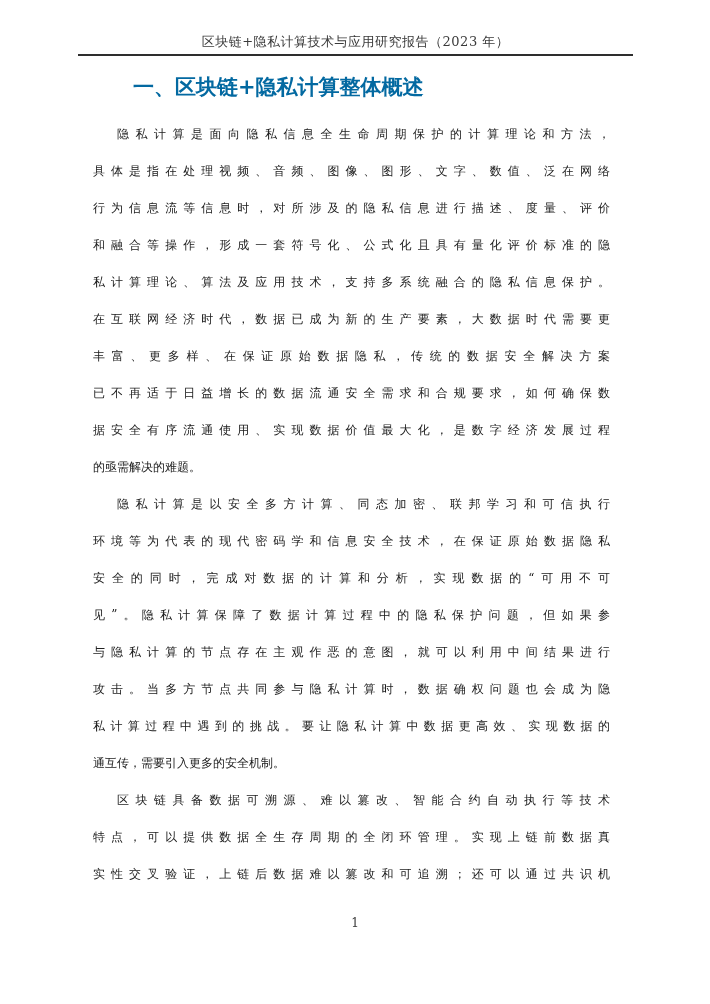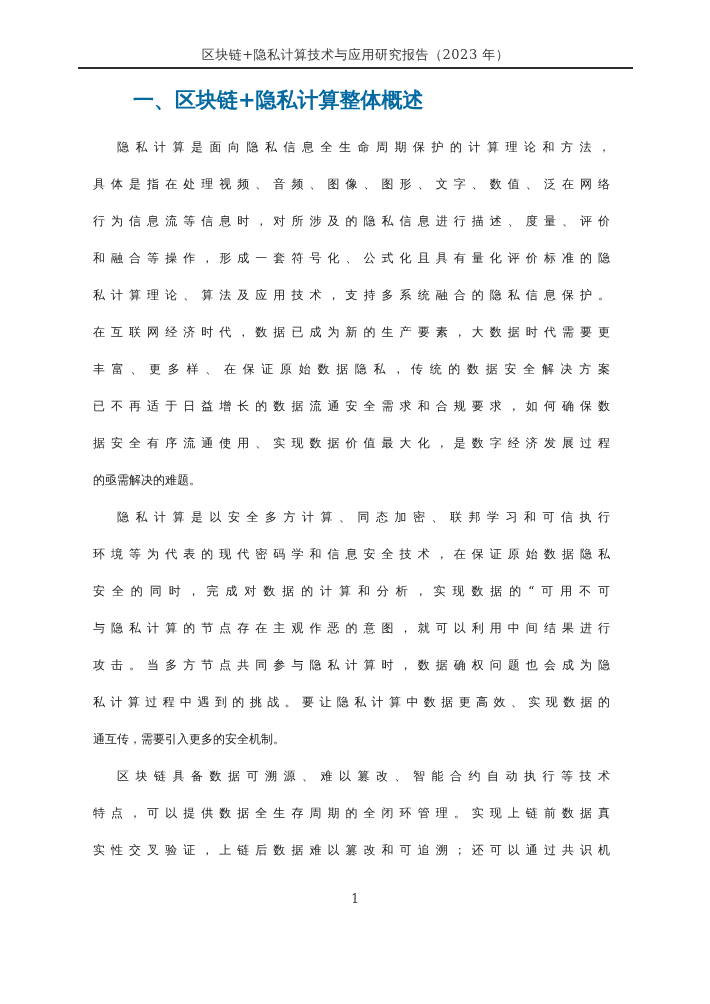--- a/index.html
+++ b/index.html
@@ -12,21 +12,21 @@
     width: 710px;
     height: 1004px;
     background: #ffffff;
     overflow: hidden;
     font-family: "DejaVu Serif", "Liberation Serif", serif;
     color: #212121;
   }
   
   .header {
     margin: 0 77px 0 78px;
-    padding-top: 46px;
+    padding-top: 33px;
     padding-bottom: 3px;
     border-bottom: 2px solid #2e2e2e;
     text-align: center;
   }
   .header-title {
     font-size: 13px;
     line-height: 18px;
     color: #3a3a3a;
     letter-spacing: 0.5px;
     white-space: nowrap;
@@ -94,20 +94,21 @@
       <div class="line">丰富、更多样、在保证原始数据隐私，传统的数据安全解决方案</div>
       <div class="line">已不再适于日益增长的数据流通安全需求和合规要求，如何确保数</div>
       <div class="line">据安全有序流通使用、实现数据价值最大化，是数字经济发展过程</div>
       <div class="line pend">的亟需解决的难题。</div>
     </div>
 
     <div>
       <div class="line ind">隐私计算是以安全多方计算、同态加密、联邦学习和可信执行</div>
       <div class="line">环境等为代表的现代密码学和信息安全技术，在保证原始数据隐私</div>
       <div class="line">安全的同时，完成对数据的计算和分析，实现数据的“可用不可</div>
+      <div class="line">见”。隐私计算保障了数据计算过程中的隐私保护问题，但如果参</div>
       <div class="line">与隐私计算的节点存在主观作恶的意图，就可以利用中间结果进行</div>
       <div class="line">攻击。当多方节点共同参与隐私计算时，数据确权问题也会成为隐</div>
       <div class="line">私计算过程中遇到的挑战。要让隐私计算中数据更高效、实现数据的</div>
       <div class="line pend">通互传，需要引入更多的安全机制。</div>
     </div>
 
     <div>
       <div class="line ind">区块链具备数据可溯源、难以篡改、智能合约自动执行等技术</div>
       <div class="line">特点，可以提供数据全生存周期的全闭环管理。实现上链前数据真</div>
       <div class="line">实性交叉验证，上链后数据难以篡改和可追溯；还可以通过共识机</div>

